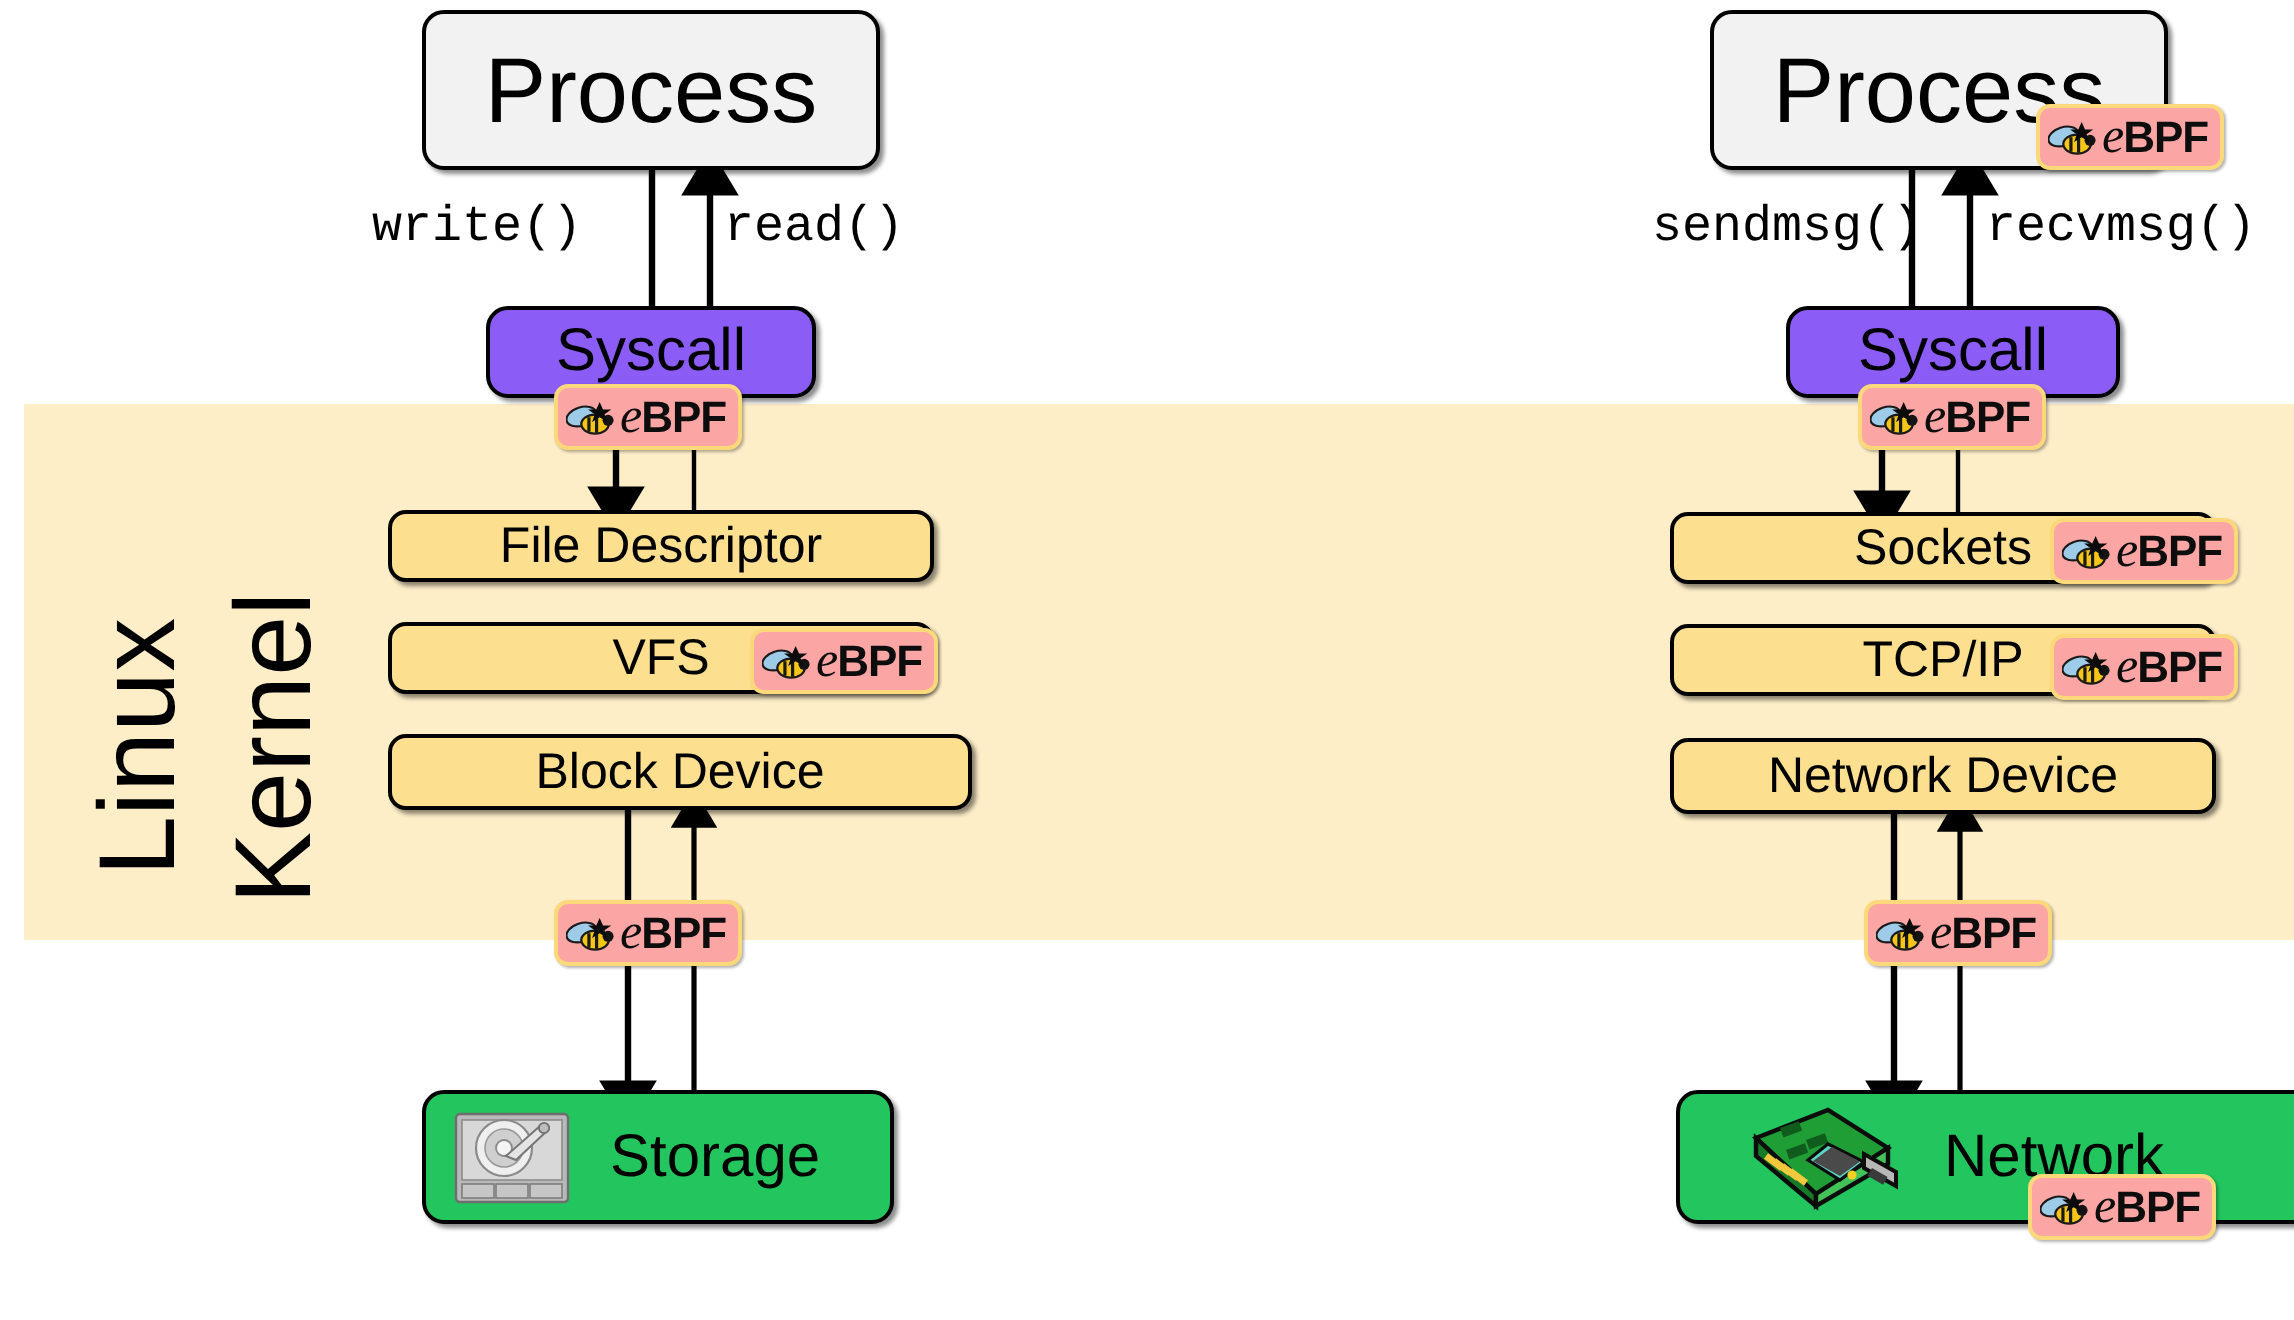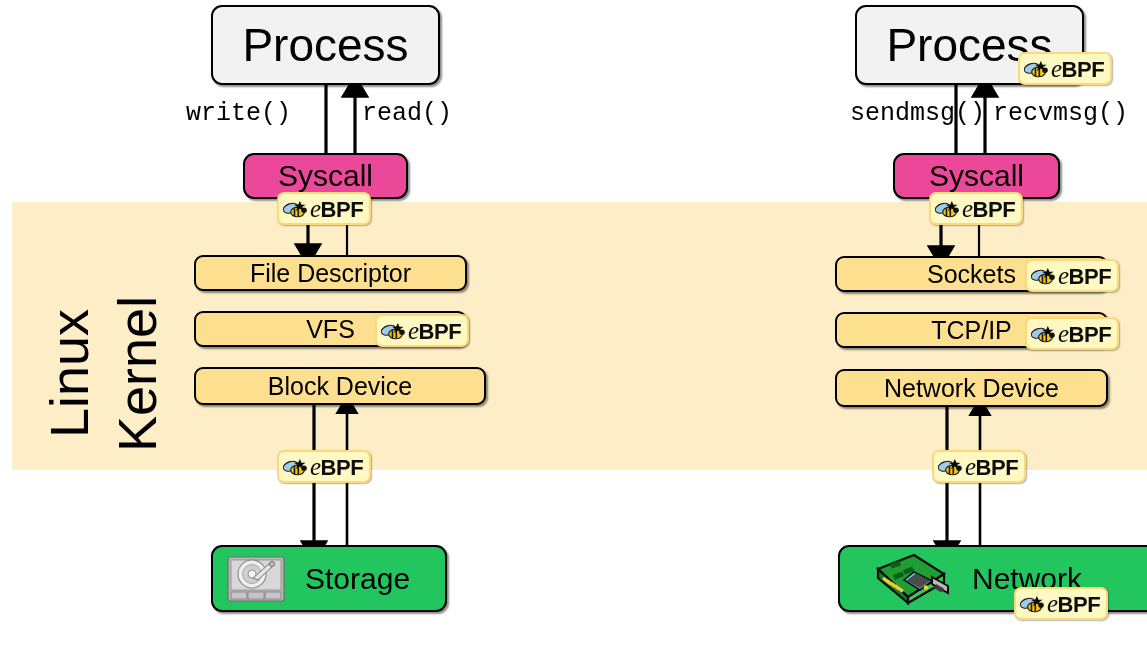--- a/index.html
+++ b/index.html
@@ -64,21 +64,21 @@
     color: #000000;
     font-family: "Liberation Sans", sans-serif;
     z-index: 4;
     box-shadow: 2px 2px 2px rgba(0,0,0,0.45);
   }
   .box-process {
     background: #f2f2f2;
     font-size: 46px;
   }
   .box-syscall {
-    background: #ec4899;
+    background: #8b5cf6;
     font-size: 30px;
   }
   .box-kern {
     background: #fcdf8f;
     font-size: 25px;
     border-radius: 9px;
   }
   .box-device {
     background: #22c55e;
     font-size: 30px;
@@ -92,21 +92,21 @@
     width: 1147px;
     height: 660px;
     z-index: 3;
     pointer-events: none;
   }
 
   
   .ebpf {
     position: absolute;
     box-sizing: border-box;
-    background: #fef9c3;
+    background: #fca5a5;
     border: 2px solid #fbd87a;
     border-radius: 7px;
     display: flex;
     align-items: center;
     gap: 1px;
     padding: 2px 6px 2px 4px;
     z-index: 8;
     box-shadow: 1px 1px 1.5px rgba(0,0,0,0.30);
   }
   .ebpf .bee {
@@ -264,21 +264,21 @@
     <svg class="bee" viewBox="0 0 34 28">
       <ellipse cx="10" cy="13" rx="10" ry="6" transform="rotate(-18 10 13)" fill="#9ecbe8" stroke="#1a1a1a" stroke-width="1.4"></ellipse>
       <ellipse cx="19" cy="18" rx="9" ry="6.2" fill="#f5c518" stroke="#1a1a1a" stroke-width="1.5"></ellipse>
       <path d="M15,13.5 L15,23 M20,12.8 L20,23.6" stroke="#1a1a1a" stroke-width="2.1"></path>
       <circle cx="27.5" cy="15.5" r="3.6" fill="#141414"></circle>
       <path d="M22,3.5 L24.2,8.4 L29.6,8.4 L25.2,11.5 L26.9,16.6 L22,13.5 L17.1,16.6 L18.8,11.5 L14.4,8.4 L19.8,8.4 Z" fill="#0b0b0b"></path>
     </svg>
     <span class="txt"><span class="e">e</span>BPF</span>
   </div>
 
-  <div class="call-label" style="left:826px; top:99px;margin-left:24px;">sendmsg()</div>
+  <div class="call-label" style="left:826px; top:99px;">sendmsg()</div>
   <div class="call-label" style="left:993px; top:99px;">recvmsg()</div>
 
   <div class="box box-syscall" style="left:893px; top:153px; width:167px; height:46px;">
     <span>Syscall</span>
   </div>
 
   <div class="ebpf" style="left:929px; top:192px;">
     <svg class="bee" viewBox="0 0 34 28">
       <ellipse cx="10" cy="13" rx="10" ry="6" transform="rotate(-18 10 13)" fill="#9ecbe8" stroke="#1a1a1a" stroke-width="1.4"></ellipse>
       <ellipse cx="19" cy="18" rx="9" ry="6.2" fill="#f5c518" stroke="#1a1a1a" stroke-width="1.5"></ellipse>

